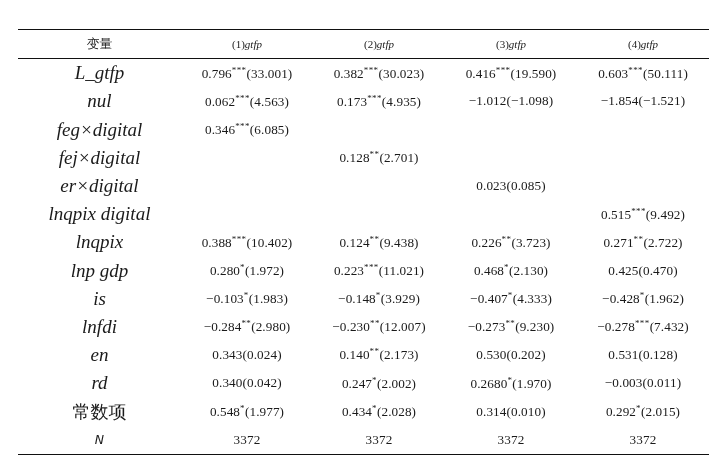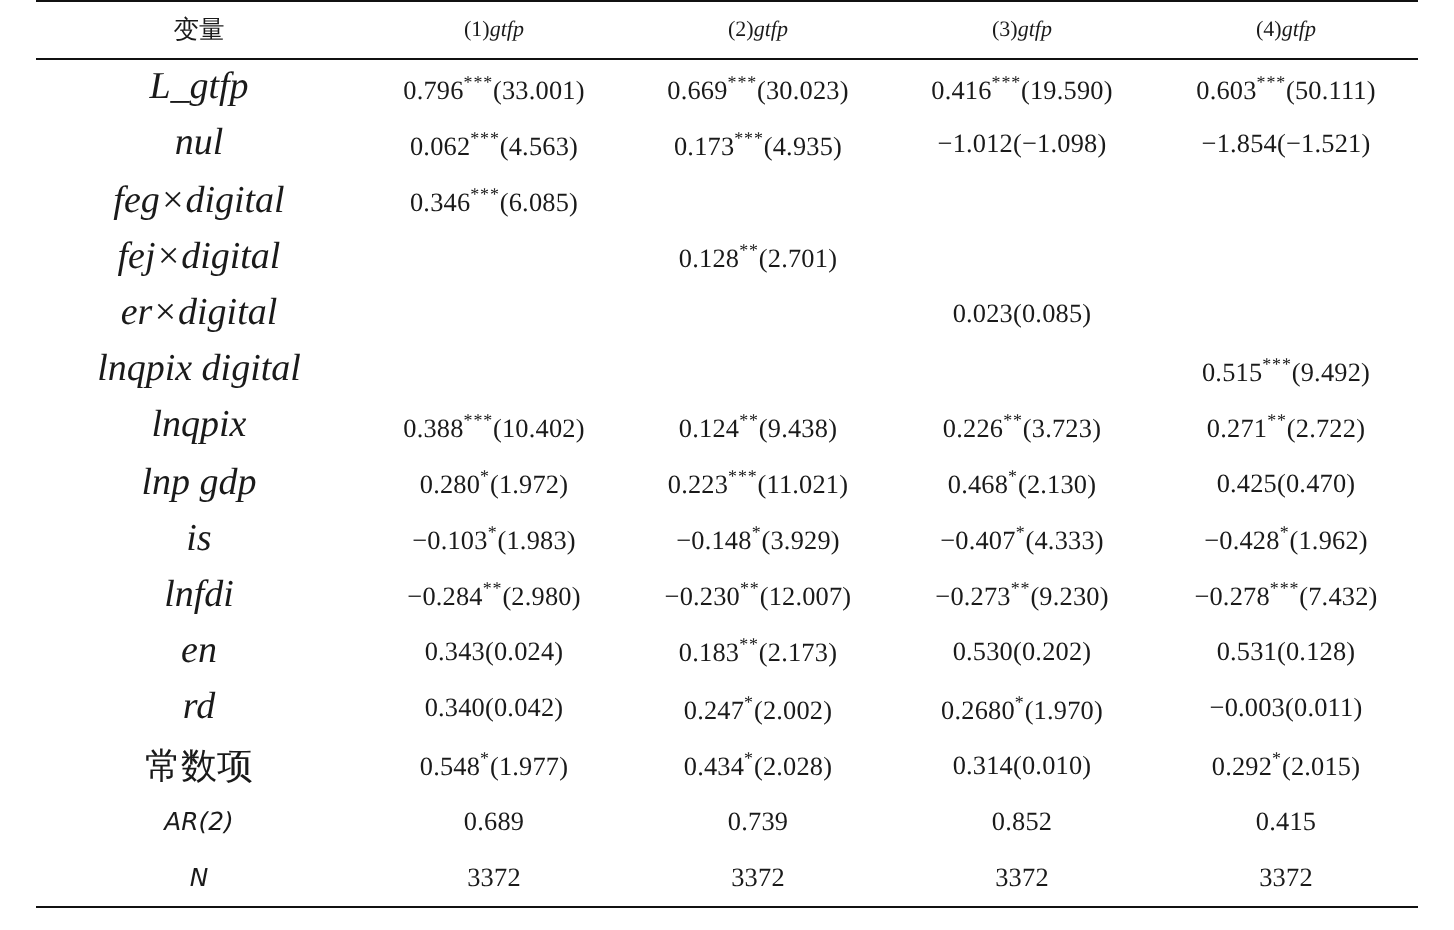--- a/index.html
+++ b/index.html
@@ -13,20 +13,21 @@
     font-family: "Liberation Serif", "DejaVu Serif", serif;
     color: #1a1a1a;
     overflow: hidden;
   }
   .table-wrap {
     width: 727px;
     height: 367px;
     box-sizing: border-box;
     padding: 0 18px;
     position: relative;
+    margin-top: 29px;
   }
   table.reg {
     width: 691px;
     border-collapse: collapse;
     table-layout: fixed;
     font-size: 13.2px;
   }
   table.reg col.c0 { width: 163px; }
   table.reg col.cd { width: 132px; }
   table.reg th, table.reg td {
@@ -101,21 +102,21 @@
         <th class="hdr-col"><span>(1)</span><i>gtfp</i></th>
         <th class="hdr-col"><span>(2)</span><i>gtfp</i></th>
         <th class="hdr-col"><span>(3)</span><i>gtfp</i></th>
         <th class="hdr-col"><span>(4)</span><i>gtfp</i></th>
       </tr>
     </thead>
     <tbody id="tbody">
         <tr>
           <td class="varname">L_gtfp</td>
           <td class="cell"><span>0.796</span><span class="stars">***</span><span>(33.001)</span></td>
-          <td class="cell"><span>0.669</span><span class="stars">***</span><span>(30.023)</span></td>
+          <td class="cell"><span>0.382</span><span class="stars">***</span><span>(30.023)</span></td>
           <td class="cell"><span>0.416</span><span class="stars">***</span><span>(19.590)</span></td>
           <td class="cell"><span>0.603</span><span class="stars">***</span><span>(50.111)</span></td>
         </tr>
         <tr>
           <td class="varname">nul</td>
           <td class="cell"><span>0.062</span><span class="stars">***</span><span>(4.563)</span></td>
           <td class="cell"><span>0.173</span><span class="stars">***</span><span>(4.935)</span></td>
           <td class="cell"><span>−1.012</span><span>(−1.098)</span></td>
           <td class="cell"><span>−1.854</span><span>(−1.521)</span></td>
         </tr>
@@ -171,45 +172,38 @@
         <tr>
           <td class="varname">lnfdi</td>
           <td class="cell"><span>−0.284</span><span class="stars">**</span><span>(2.980)</span></td>
           <td class="cell"><span>−0.230</span><span class="stars">**</span><span>(12.007)</span></td>
           <td class="cell"><span>−0.273</span><span class="stars">**</span><span>(9.230)</span></td>
           <td class="cell"><span>−0.278</span><span class="stars">***</span><span>(7.432)</span></td>
         </tr>
         <tr>
           <td class="varname">en</td>
           <td class="cell"><span>0.343</span><span>(0.024)</span></td>
-          <td class="cell"><span>0.183</span><span class="stars">**</span><span>(2.173)</span></td>
+          <td class="cell"><span>0.140</span><span class="stars">**</span><span>(2.173)</span></td>
           <td class="cell"><span>0.530</span><span>(0.202)</span></td>
           <td class="cell"><span>0.531</span><span>(0.128)</span></td>
         </tr>
         <tr>
           <td class="varname">rd</td>
           <td class="cell"><span>0.340</span><span>(0.042)</span></td>
           <td class="cell"><span>0.247</span><span class="stars">*</span><span>(2.002)</span></td>
           <td class="cell"><span>0.2680</span><span class="stars">*</span><span>(1.970)</span></td>
           <td class="cell"><span>−0.003</span><span>(0.011)</span></td>
         </tr>
         <tr>
           <td class="varname cn">常数项</td>
           <td class="cell"><span>0.548</span><span class="stars">*</span><span>(1.977)</span></td>
           <td class="cell"><span>0.434</span><span class="stars">*</span><span>(2.028)</span></td>
           <td class="cell"><span>0.314</span><span>(0.010)</span></td>
           <td class="cell"><span>0.292</span><span class="stars">*</span><span>(2.015)</span></td>
         </tr>
-        <tr>
-          <td class="varname plain-cn">AR(2)</td>
-          <td class="cell"><span>0.689</span></td>
-          <td class="cell"><span>0.739</span></td>
-          <td class="cell"><span>0.852</span></td>
-          <td class="cell"><span>0.415</span></td>
-        </tr>
         <tr class="rule-bottom">
           <td class="varname plain-cn">N</td>
           <td class="cell"><span>3372</span></td>
           <td class="cell"><span>3372</span></td>
           <td class="cell"><span>3372</span></td>
           <td class="cell"><span>3372</span></td>
         </tr>
       </tbody>
   </table>
 </div>

